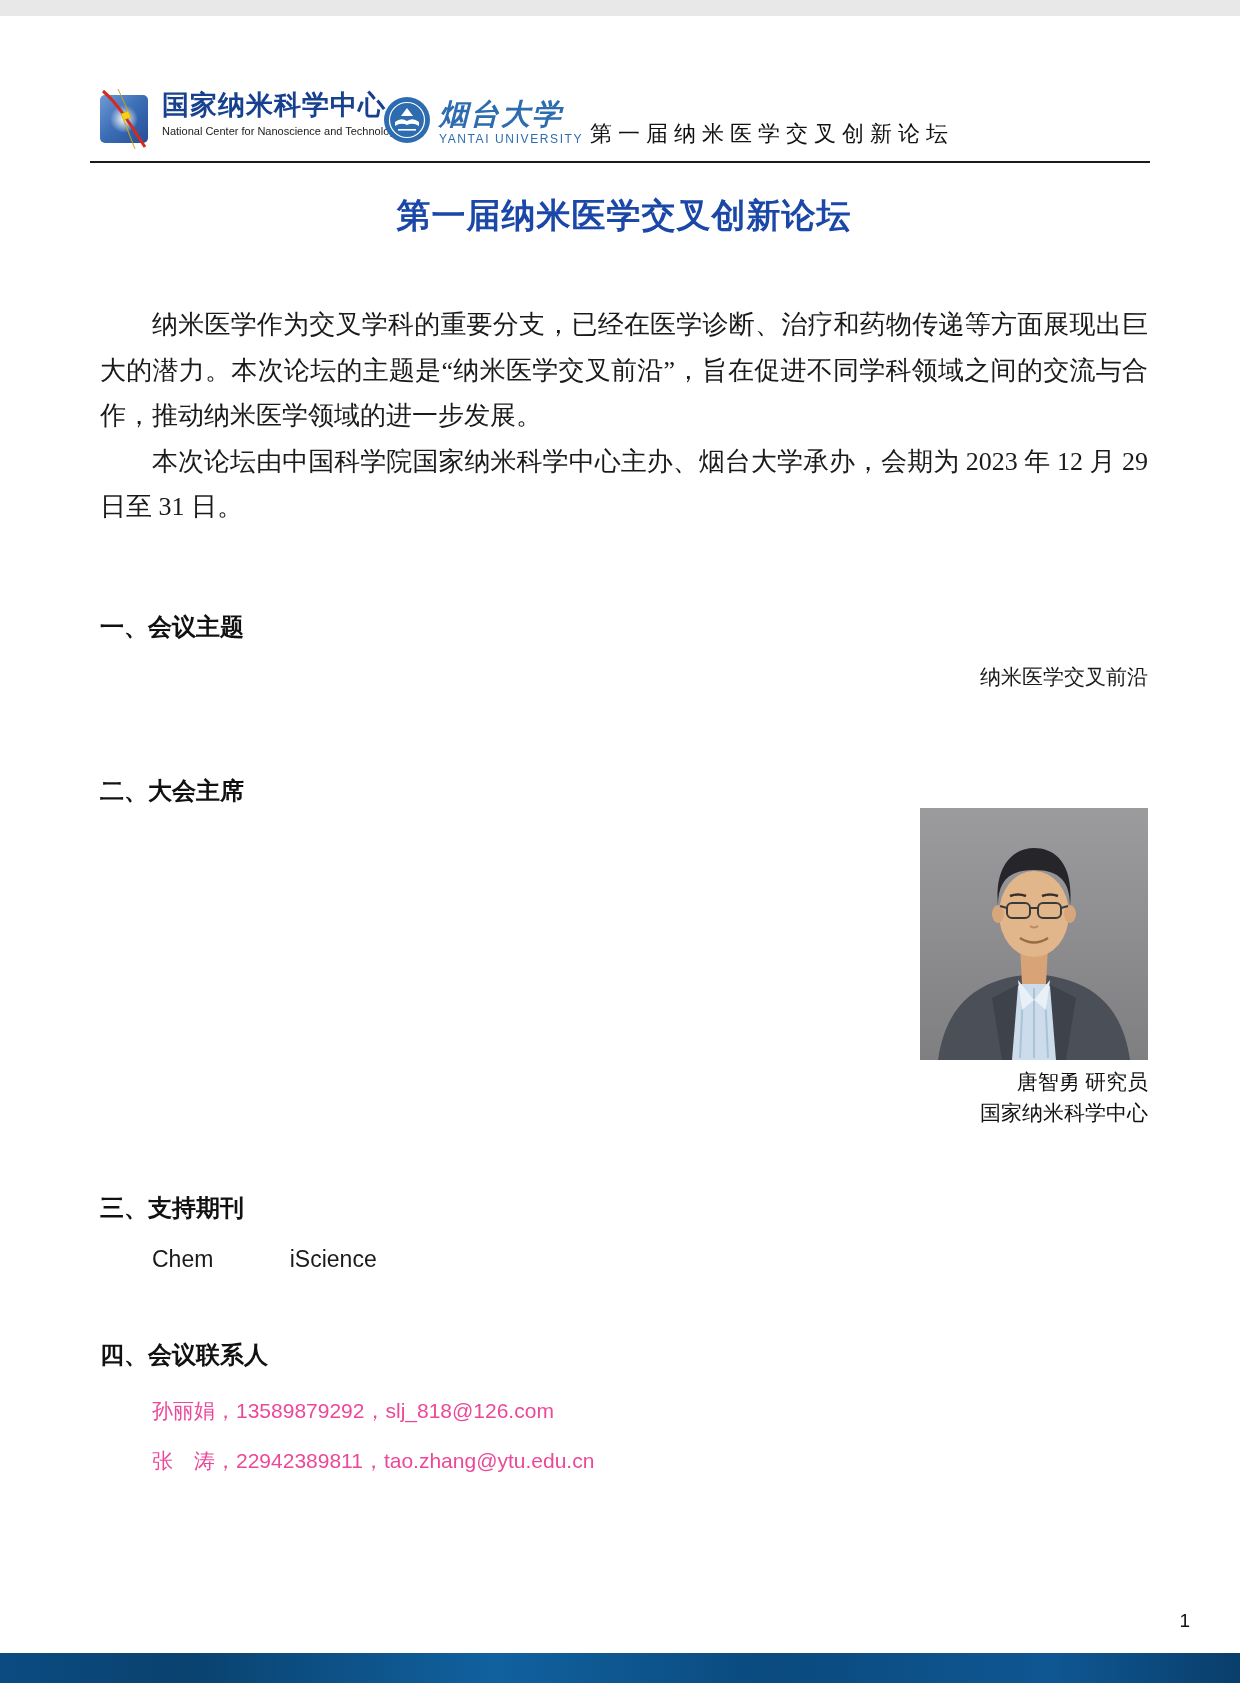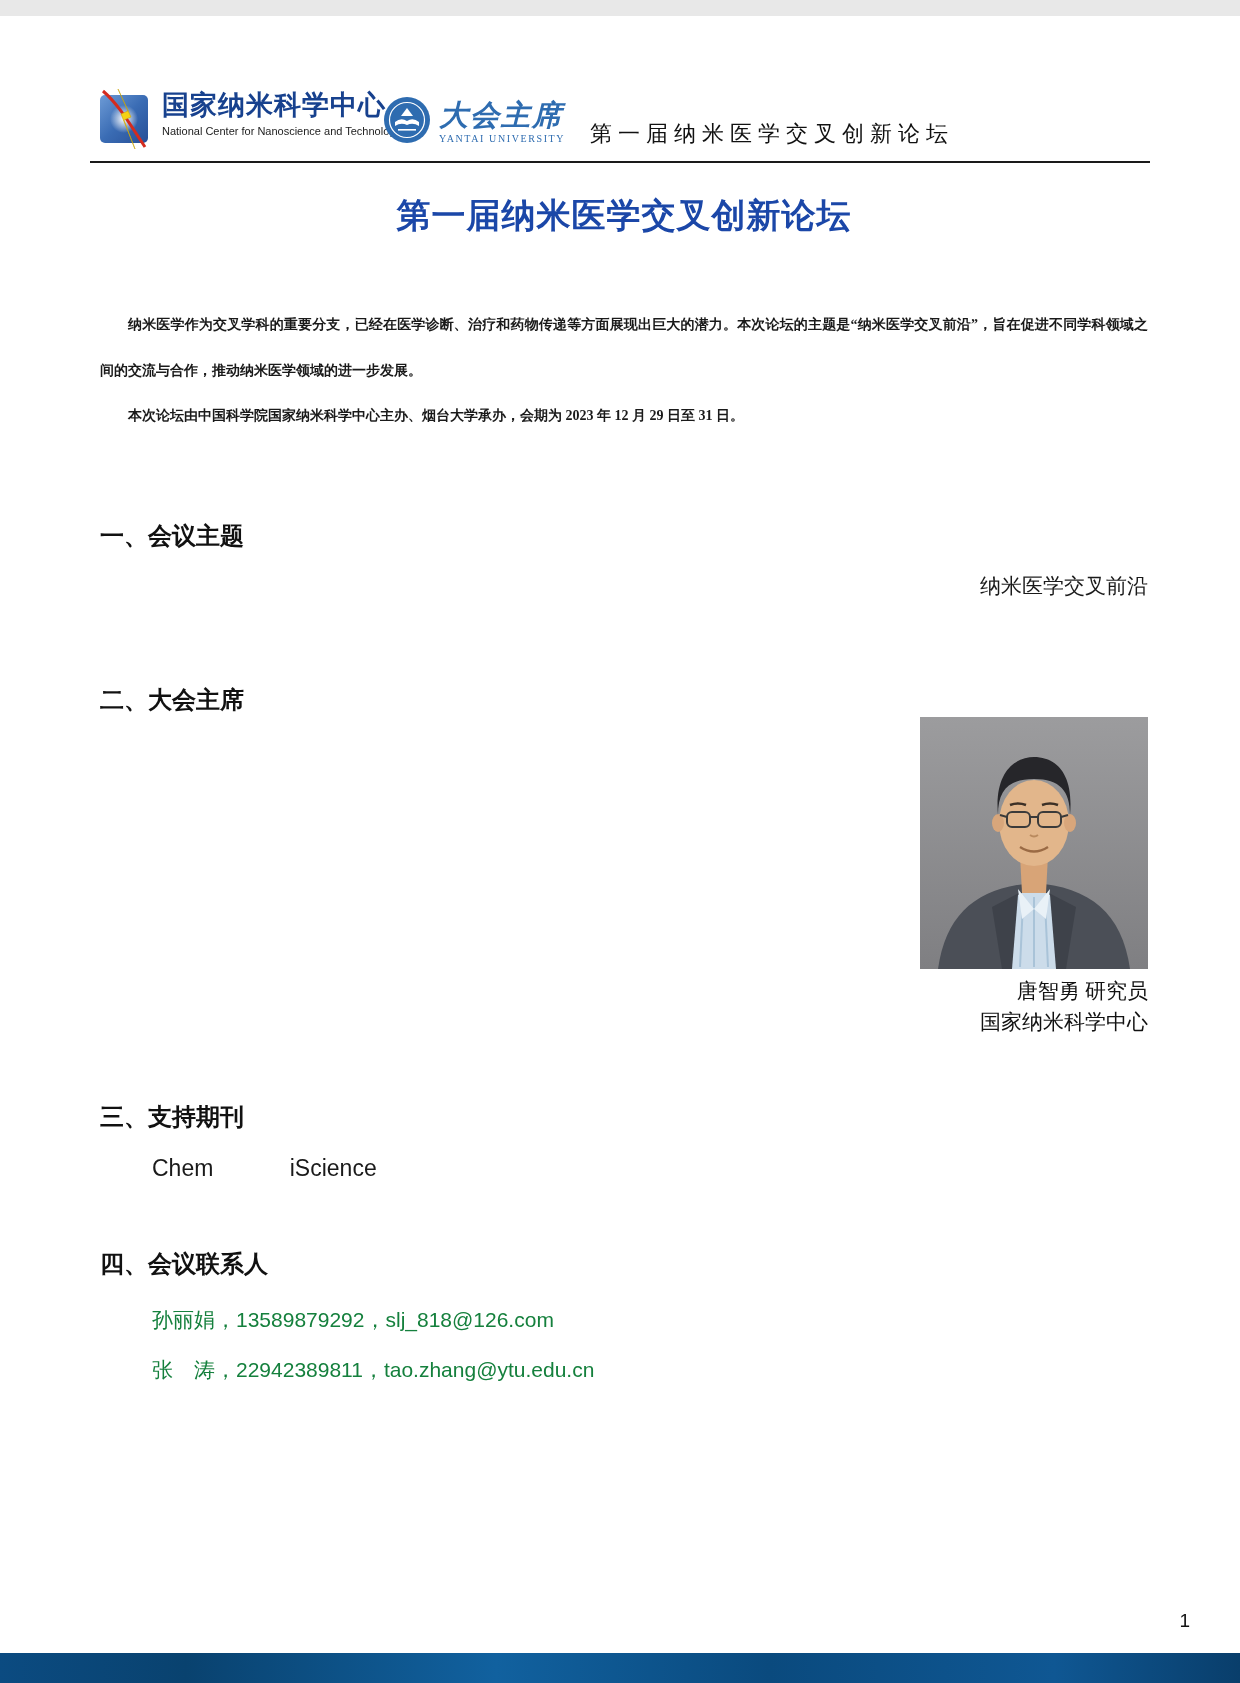--- a/index.html
+++ b/index.html
@@ -23,37 +23,37 @@
   .ncnst-text .en {
     font-family: "Liberation Sans", "DejaVu Sans", sans-serif;
     font-size: 11px; color:#222; margin-top:4px; white-space:nowrap;
   }
   .yantai-logo { position:absolute; left:383px; top:80px; display:flex; align-items:center; gap:8px; }
   .yantai-text .cn {
     font-family: "Liberation Serif", serif; font-style: italic;
     font-weight: bold; font-size: 29px; line-height:30px; color:#2e6cb0; letter-spacing:2px;
   }
   .yantai-text .en {
-    font-family: Liberation Serif, serif; font-size: 10px; color:#2e6cb0;
+    font-family: Liberation Sans, sans-serif; font-size: 12px; color:#2e6cb0;
     letter-spacing: 1.6px; margin-top: 3px; text-align:left;
   }
   .header-forum-title {
     position:absolute; left:590px; top:103px;
     font-size: 22px; color:#111; letter-spacing: 6px; white-space:nowrap;
   }
   .header-rule { position:absolute; left:90px; right:90px; top:145px; border-top:2px solid #1a1a1a; }
 
   
   .content { padding: 0 92px 0 100px; }
   .doc-title {
     margin: 30px 0 0 0; text-align:center;
     font-size: 34px; line-height: 44px; font-weight: bold; color:#1b47a8; letter-spacing:1px;
   }
   .intro { margin-top: 64px; }
-  .intro p { margin:0; font-size: 14px; line-height: 45.5px; text-align: justify; text-indent: 2em; font-weight: bold; }
+  .intro p { margin:0; font-size: 26px; line-height: 45.5px; text-align: justify; text-indent: 2em; }
 
   .sec-heading {
     font-family: "Liberation Sans", "DejaVu Sans", sans-serif;
     font-weight: bold; font-size: 24px; line-height: 34px; color:#111; margin:0;
   }
   .mt-theme    { margin-top: 80px; }
   .mt-chair    { margin-top: 82px; }
   .mt-journals { margin-top: 62px; }
   .mt-contacts { margin-top: 64px; }
 
@@ -63,21 +63,21 @@
   .chair-photo { display:inline-block; width:228px; height:252px; line-height:0; }
   .chair-caption { font-size: 21px; line-height: 31px; color:#111; margin-top: 3px; }
 
   .journals { margin: 20px 0 0 0; padding-left: 52px;
     font-family: "Liberation Sans", sans-serif; font-size: 23px; line-height:29px; }
   .journal + .journal { margin-left: 70px; }
 
   .contacts { margin-top: 14px; }
   .contact-line { margin:0; padding-left: 52px;
     font-family: "Liberation Sans", "DejaVu Sans", sans-serif;
-    font-size: 21px; line-height: 50px; color:#15803d; }
+    font-size: 21px; line-height: 50px; color:#ec4899; }
 
   
   .page-number { position:absolute; right:50px; top:1594px; font-size:19px;
     font-family:"Liberation Sans", sans-serif; color:#111; }
   .bottom-bar {
     position:absolute; left:0; right:0; bottom:0; height:46px;
     background: linear-gradient(90deg, #0b4b81 0%, #09426f 15%, #11619f 40%, #0a4a7e 62%, #0f5793 85%, #093e6b 100%);
   }
 </style>
 </head>
@@ -117,21 +117,21 @@
       <span>
         <svg width="48" height="48" viewBox="0 0 48 48">
           <circle cx="24" cy="24" r="23" fill="#2e6cb0"></circle>
           <circle cx="24" cy="24" r="17.5" fill="none" stroke="#ffffff" stroke-width="1.2"></circle>
           <path d="M12,26 Q18,21 24,25 Q30,21 36,26 L36,30 Q30,26 24,29 Q18,26 12,30 Z" fill="#ffffff"></path>
           <path d="M24,12 L30,20 L18,20 Z" fill="#ffffff"></path>
           <rect x="15" y="33" width="18" height="1.6" fill="#ffffff"></rect>
         </svg>
       </span>
       <span class="yantai-text">
-        <span class="cn" style="display:block">大会主席</span>
+        <span class="cn" style="display:block">烟台大学</span>
         <span class="en" style="display:block">YANTAI UNIVERSITY</span>
       </span>
     </div>
 
     <div class="header-forum-title">第一届纳米医学交叉创新论坛</div>
     <div class="header-rule"></div>
   </div>
 
   <div class="content">
 

